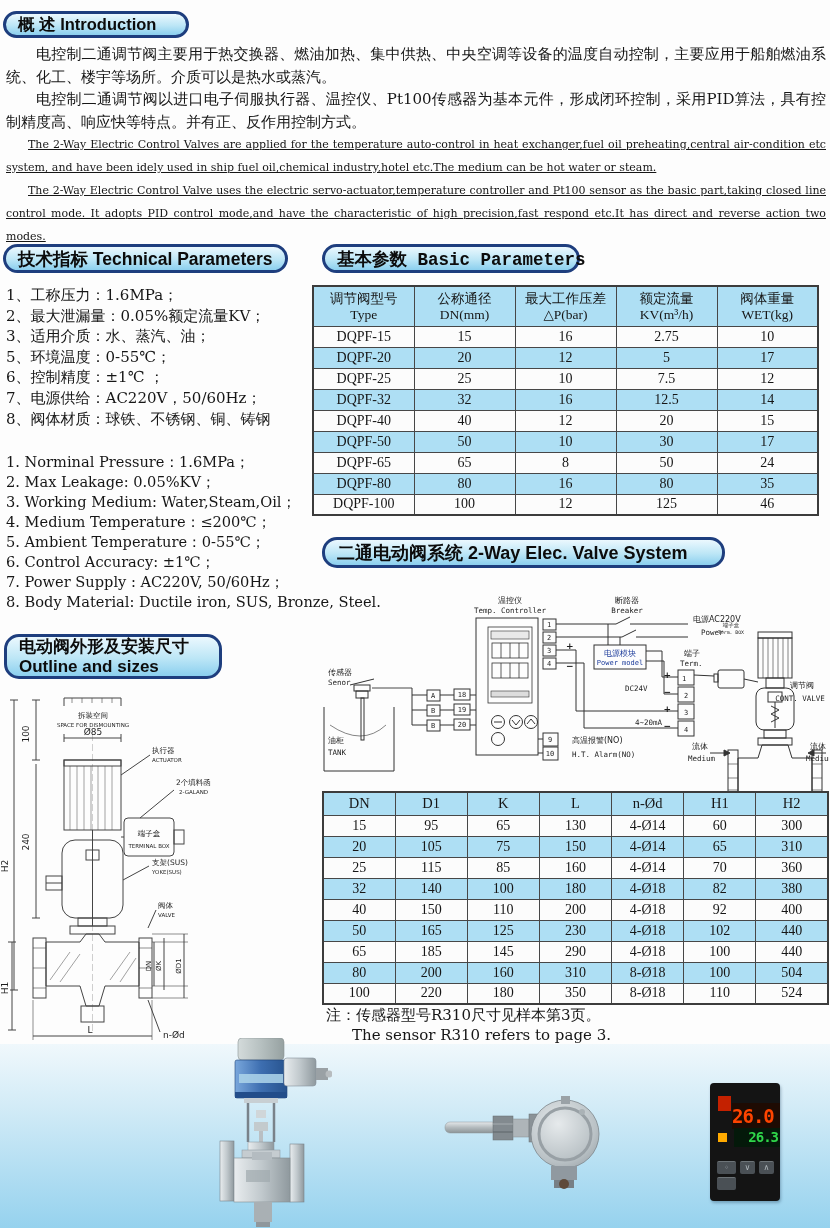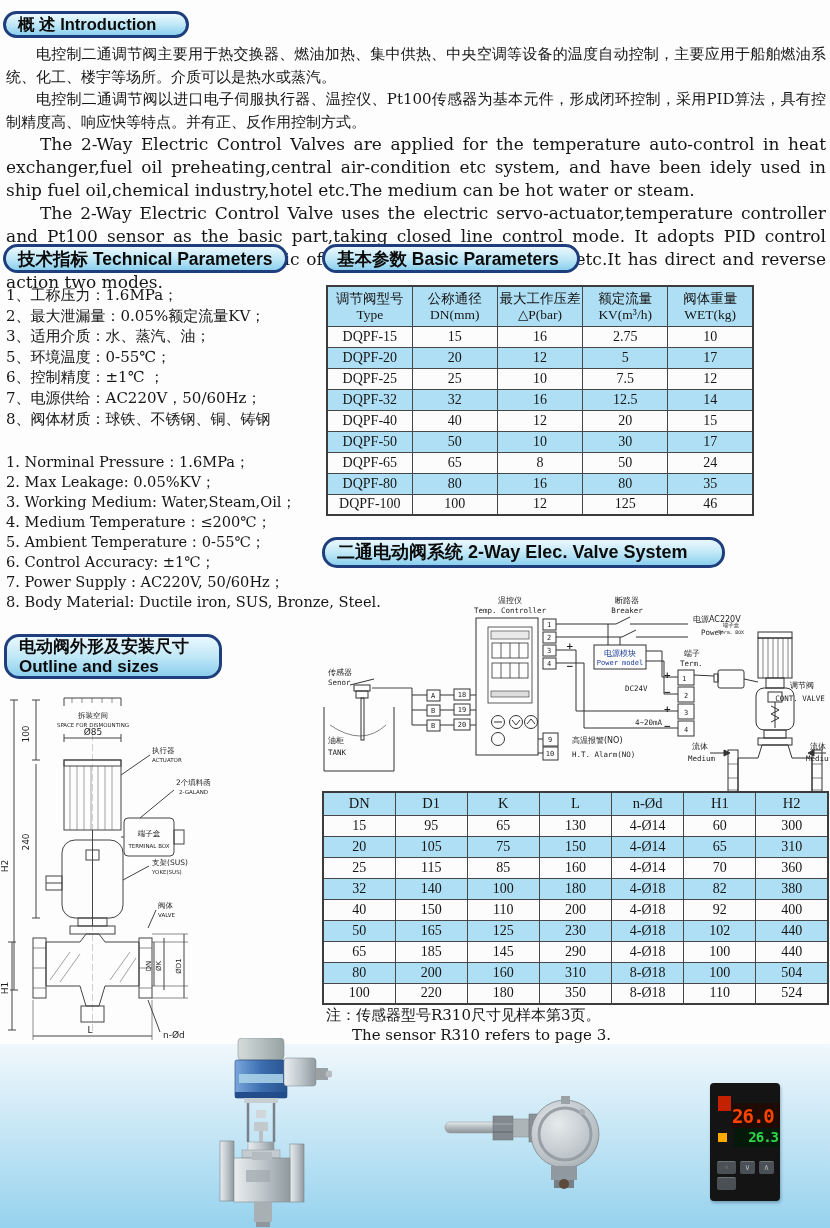--- a/index.html
+++ b/index.html
@@ -5,50 +5,50 @@
   * { margin:0; padding:0; box-sizing:border-box; }
   html,body { background:#e8e8e8; }
   .page {
     position:relative; width:830px; height:1228px; margin:0 auto;
     background:#fdfdfd; overflow:hidden; color:#161616;
     font-family:"DejaVu Serif","Liberation Serif",serif;
   }
   .abs { position:absolute; }
   
   .pill {
-    position:absolute; display:flex; 
+    position:absolute; display:flex; align-items:center;
     border:3px solid var(--pill-border,#1e3e7e); border-radius:15px;
     background:linear-gradient(180deg,var(--pill-top,#ebf8fe) 0%,var(--pill-mid,#bce6f6) 55%,var(--pill-bot,#8bcfee) 100%);
     font-family:"Liberation Sans","DejaVu Sans",sans-serif; font-weight:bold;
     color:#0c0c0c; padding:0 12px; white-space:nowrap;
   }
   .pill.two-line { flex-direction:column; align-items:flex-start; justify-content:center; line-height:20px; }
   
   .intro-text { position:absolute; left:6px; top:43px; width:820px; }
   .intro-text p.cn { font-size:15px; line-height:22.5px; text-indent:2em; text-align:justify; }
-  .intro-text p.en { font-size:17px; line-height:23px; text-indent:2em; text-align:justify; }
+  .intro-text p.en { font-size:11px; line-height:23px; text-indent:2em; text-align:justify;text-decoration:underline; }
   
   .plist { position:absolute; width:315px; }
   .plist .list-item { white-space:nowrap; }
   .plist.cn { left:6px; top:285px; font-size:15px; line-height:20.6px; }
   .plist.en { left:6px; top:452px; font-size:14.6px; line-height:20px; }
   
   table.datatable {
     position:absolute; border-collapse:collapse; table-layout:fixed;
     background:#fcfcfc; border:2px solid #3c3c3c;
   }
   table.datatable th, table.datatable td {
     border:1px solid #474747; text-align:center; vertical-align:middle;
     font-family:"Liberation Serif","DejaVu Serif",serif; font-size:14px; font-weight:normal;
     padding:0; overflow:hidden;
   }
   table.datatable thead th { background:var(--table-blue,#aedff4); }
   table.datatable tbody tr td { height:21px; }
   table.datatable tbody tr.alt td { background:var(--table-blue,#aedff4); }
-  #basic-table { left:326px; top:285px; width:428px;border-radius:22px; }
+  #basic-table { left:312px; top:285px; width:507px;border-radius:22px; }
   #basic-table thead th { height:40px; }
   #basic-table thead .h-cn { display:block; font-size:13.5px; line-height:17px; }
   #basic-table thead .h-en { display:block; font-size:13.5px; line-height:16px; }
   #dims-table { left:322px; top:791px; width:507px; }
   #dims-table thead th { height:23px; font-size:14.5px; }
   
   .note { position:absolute; left:326px; top:1005px; font-size:15px; line-height:20px; }
   .note .en-line { padding-left:26px; }
   
   svg text { fill:#1c1c1c; }
@@ -107,21 +107,21 @@
       <div class="list-item">1. Norminal Pressure：1.6MPa；</div>
       <div class="list-item">2. Max Leakage: 0.05%KV；</div>
       <div class="list-item">3. Working Medium: Water,Steam,Oil；</div>
       <div class="list-item">4. Medium Temperature：≤200℃；</div>
       <div class="list-item">5. Ambient Temperature：0-55℃；</div>
       <div class="list-item">6. Control Accuracy: ±1℃；</div>
       <div class="list-item">7. Power Supply : AC220V, 50/60Hz；</div>
       <div class="list-item">8. Body Material: Ductile iron, SUS, Bronze, Steel.</div>
     </div>
 
-  <div class="pill" style="left:322px;top:244px;width:258px;height:29px;font-size:17.5px;">
+  <div class="pill" style="left:322px;top:244px;width:258px;height:29px;font-size:17.5px;font-family:Liberation Mono, monospace;">
     <span>基本参数 Basic Parameters</span>
   </div>
   <table class="datatable" id="basic-table">
     <thead>
       <tr>
         <th>
             <span class="h-cn">调节阀型号</span>
             <span class="h-en">Type</span>
           </th>
         <th>

